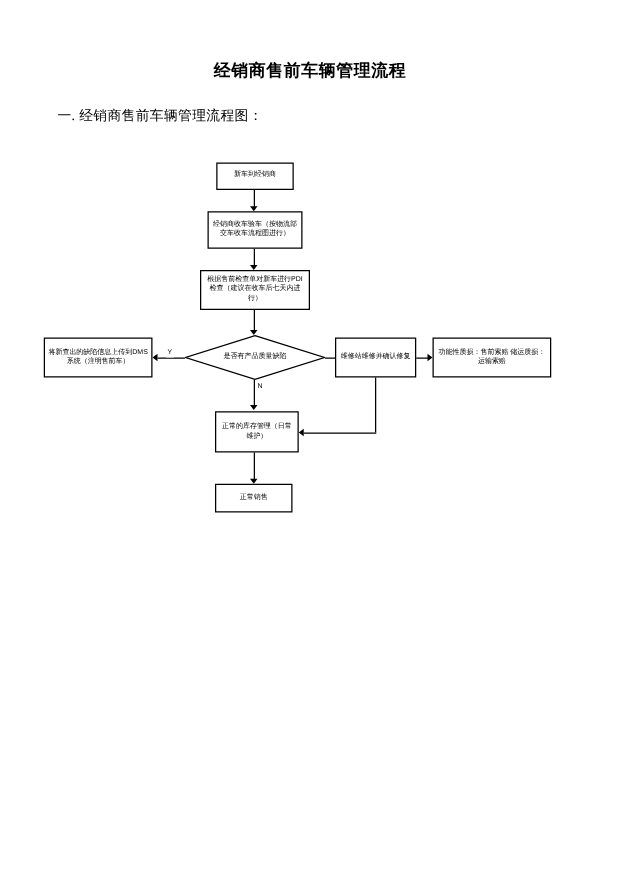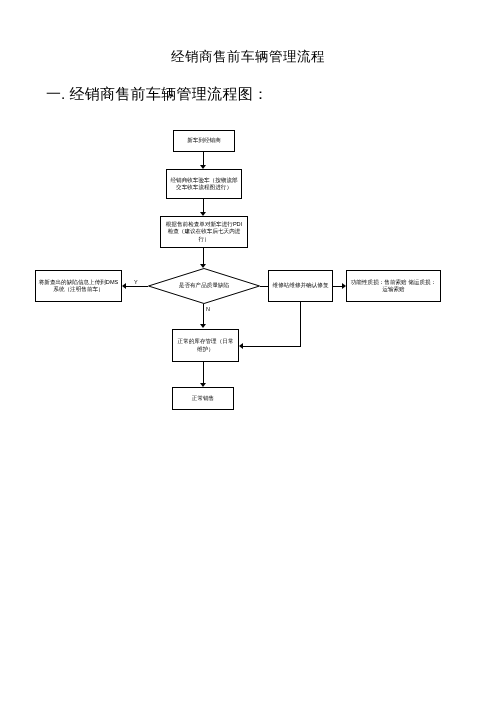--- a/index.html
+++ b/index.html
@@ -25,29 +25,29 @@
   }
 
   
   .doc-title {
     position: absolute;
     left: 0;
     top: 48px;
     width: 496px;
     text-align: center;
     font-size: 13.5px;
-    font-weight: normal;
+    font-weight: bold;
     letter-spacing: 0.5px;
     font-family: "Liberation Sans", "DejaVu Sans", sans-serif;
   }
   .doc-subtitle {
     position: absolute;
     left: 46px;
     top: 85px;
-    font-size: 15px;
+    font-size: 11px;
     letter-spacing: 0.3px;
   }
 
   
   .node {
     position: absolute;
     box-sizing: border-box;
     border: 1px solid #000000;
     background: #ffffff;
     display: flex;

